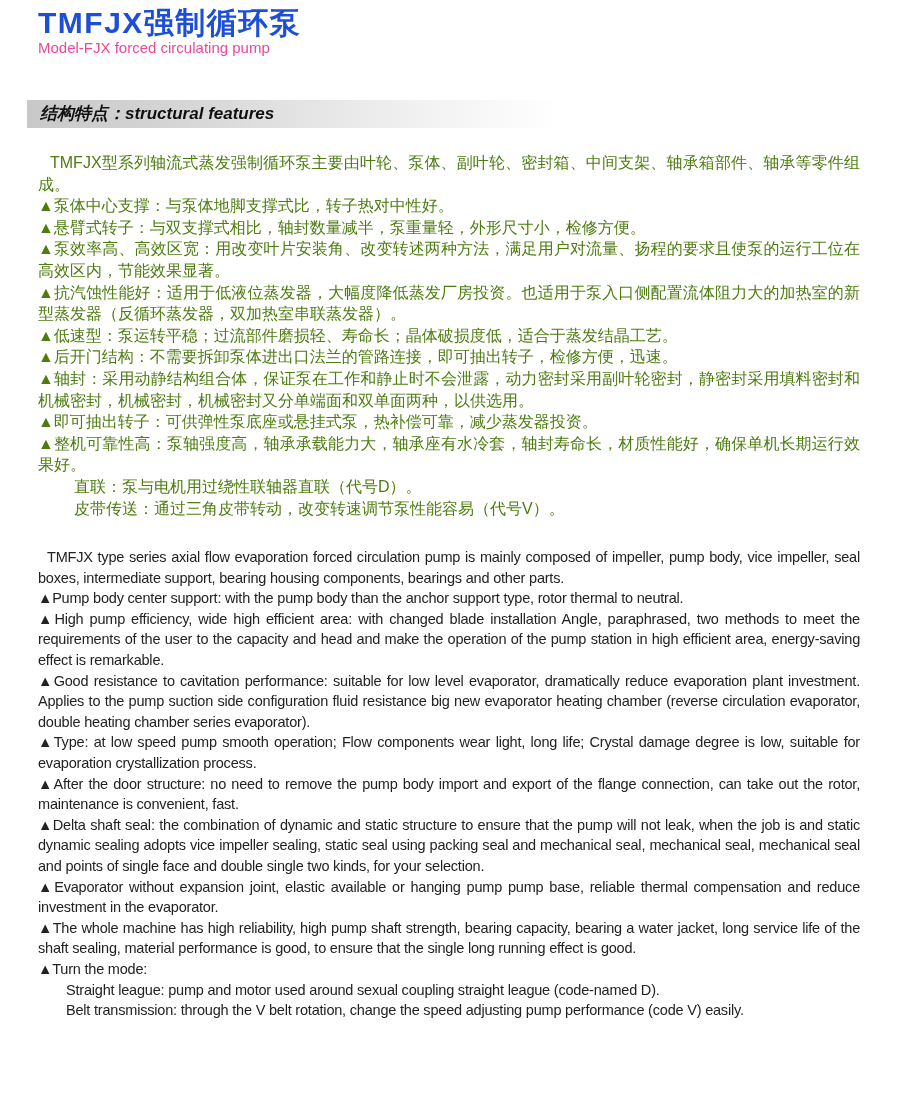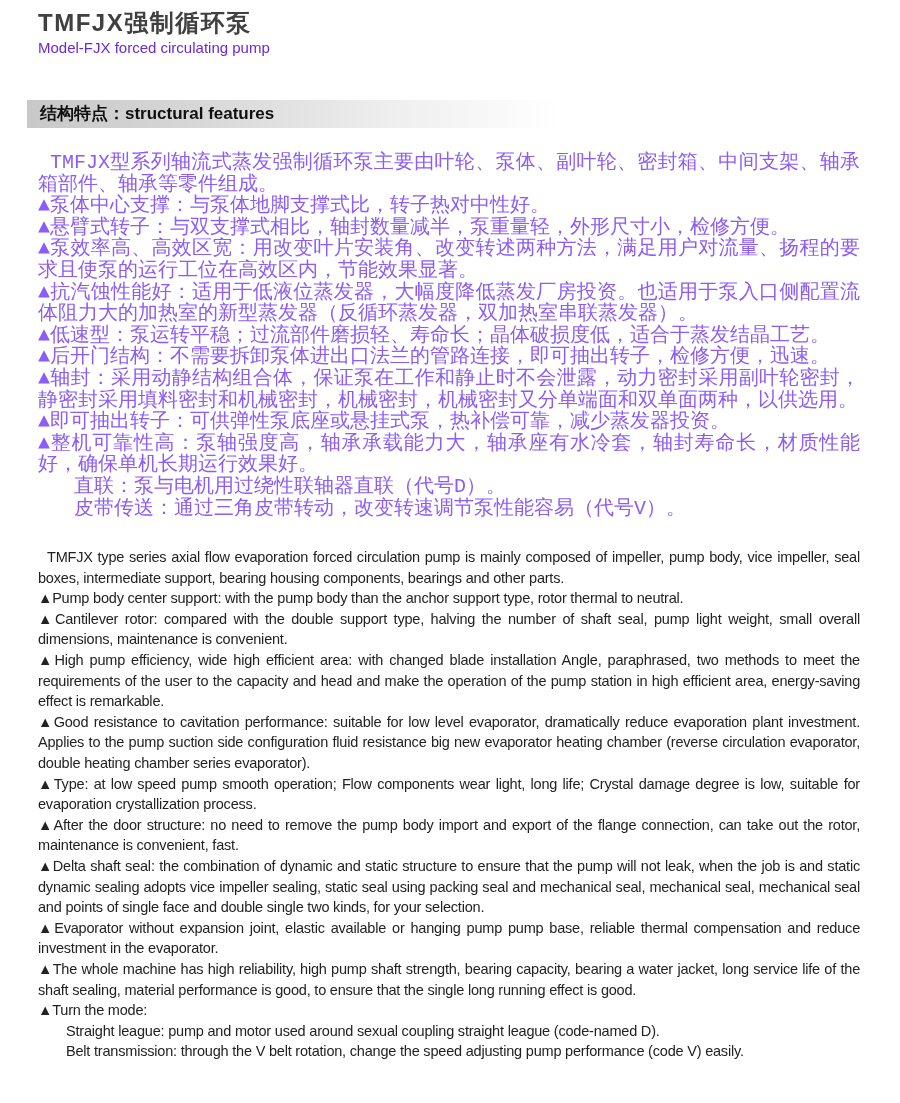--- a/index.html
+++ b/index.html
@@ -14,56 +14,56 @@
     color: #262626;
     overflow: hidden;
   }
   .page {
     padding: 8px 40px 0 38px;
     box-sizing: border-box;
     width: 900px;
   }
   
   .doc-title {
-    font-size: 24px;
+    font-size: 30px;
     font-weight: 700;
-    color: #404040;
+    color: #1d4ed8;
     letter-spacing: 1.5px;
     line-height: 30px;
   }
   .doc-subtitle {
     font-size: 15px;
-    color: #6d28d9;
+    color: #ec4899;
     line-height: 18px;
     margin-top: 1px;
   }
   
   .section-bar {
     margin-top: 43px;
     margin-left: -11px;
     width: 532px;
     height: 28px;
     line-height: 28px;
     padding-left: 13px;
     box-sizing: border-box;
     background: linear-gradient(to right, #c8c8c8 0%, #d6d6d6 30%, #efefef 70%, #ffffff 100%);
+    font-style: italic;
   }
   .section-bar .heading {
     font-size: 17px;
     font-weight: 700;
     color: #101010;
   }
   
   .cn-block {
     margin-top: 24px;
-    font-size: 20px;
+    font-size: 16px;
     line-height: 21.6px;
     text-align: justify;
-    color: #8b5cf6;
-    font-family: Liberation Mono, monospace;
+    color: #4d7c0f;
   }
   .cn-block p, .en-block p { margin: 0; }
   .cn-intro { text-indent: 12px; }
   .cn-drive { padding-left: 36px; }
   
   .en-block {
     margin-top: 28px;
     font-size: 14.5px;
     letter-spacing: -0.2px;
     line-height: 20.6px;
@@ -98,21 +98,20 @@
     <p>▲轴封：采用动静结构组合体，保证泵在工作和静止时不会泄露，动力密封采用副叶轮密封，静密封采用填料密封和机械密封，机械密封，机械密封又分单端面和双单面两种，以供选用。</p>
     <p>▲即可抽出转子：可供弹性泵底座或悬挂式泵，热补偿可靠，减少蒸发器投资。</p>
     <p>▲整机可靠性高：泵轴强度高，轴承承载能力大，轴承座有水冷套，轴封寿命长，材质性能好，确保单机长期运行效果好。</p>
     <p class="cn-drive">直联：泵与电机用过绕性联轴器直联（代号D）。</p>
     <p class="cn-drive">皮带传送：通过三角皮带转动，改变转速调节泵性能容易（代号V）。</p>
   </div>
 
   <div class="en-block">
     <p class="en-intro">TMFJX type series axial flow evaporation forced circulation pump is mainly composed of impeller, pump body, vice impeller, seal boxes, intermediate support, bearing housing components, bearings and other parts.</p>
     <p>▲Pump body center support: with the pump body than the anchor support type, rotor thermal to neutral.</p>
-    <p>▲Cantilever rotor: compared with the double support type, halving the number of shaft seal, pump light weight, small overall dimensions, maintenance is convenient.</p>
     <p>▲High pump efficiency, wide high efficient area: with changed blade installation Angle, paraphrased, two methods to meet the requirements of the user to the capacity and head and make the operation of the pump station in high efficient area, energy-saving effect is remarkable.</p>
     <p>▲Good resistance to cavitation performance: suitable for low level evaporator, dramatically reduce evaporation plant investment. Applies to the pump suction side configuration fluid resistance big new evaporator heating chamber (reverse circulation evaporator, double heating chamber series evaporator).</p>
     <p>▲Type: at low speed pump smooth operation; Flow components wear light, long life; Crystal damage degree is low, suitable for evaporation crystallization process.</p>
     <p>▲After the door structure: no need to remove the pump body import and export of the flange connection, can take out the rotor, maintenance is convenient, fast.</p>
     <p>▲Delta shaft seal: the combination of dynamic and static structure to ensure that the pump will not leak, when the job is and static dynamic sealing adopts vice impeller sealing, static seal using packing seal and mechanical seal, mechanical seal, mechanical seal and points of single face and double single two kinds, for your selection.</p>
     <p>▲Evaporator without expansion joint, elastic available or hanging pump pump base, reliable thermal compensation and reduce investment in the evaporator.</p>
     <p>▲The whole machine has high reliability, high pump shaft strength, bearing capacity, bearing a water jacket, long service life of the shaft sealing, material performance is good, to ensure that the single long running effect is good.</p>
     <p>▲Turn the mode:</p>
     <p class="en-drive">Straight league: pump and motor used around sexual coupling straight league (code-named D).</p>
     <p class="en-drive">Belt transmission: through the V belt rotation, change the speed adjusting pump performance (code V) easily.</p>

